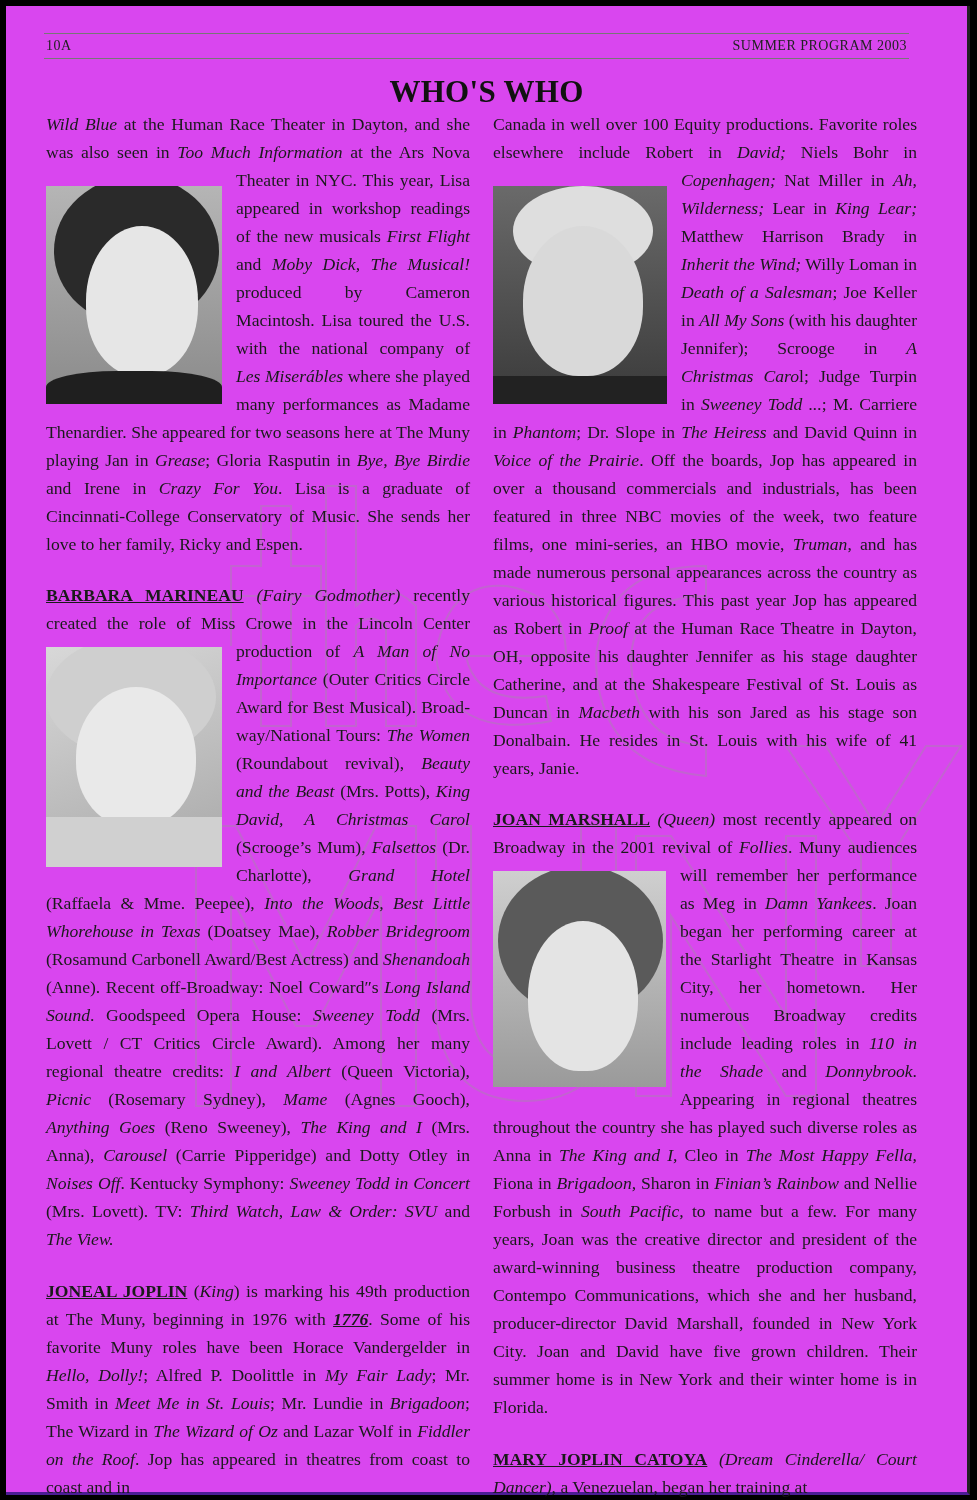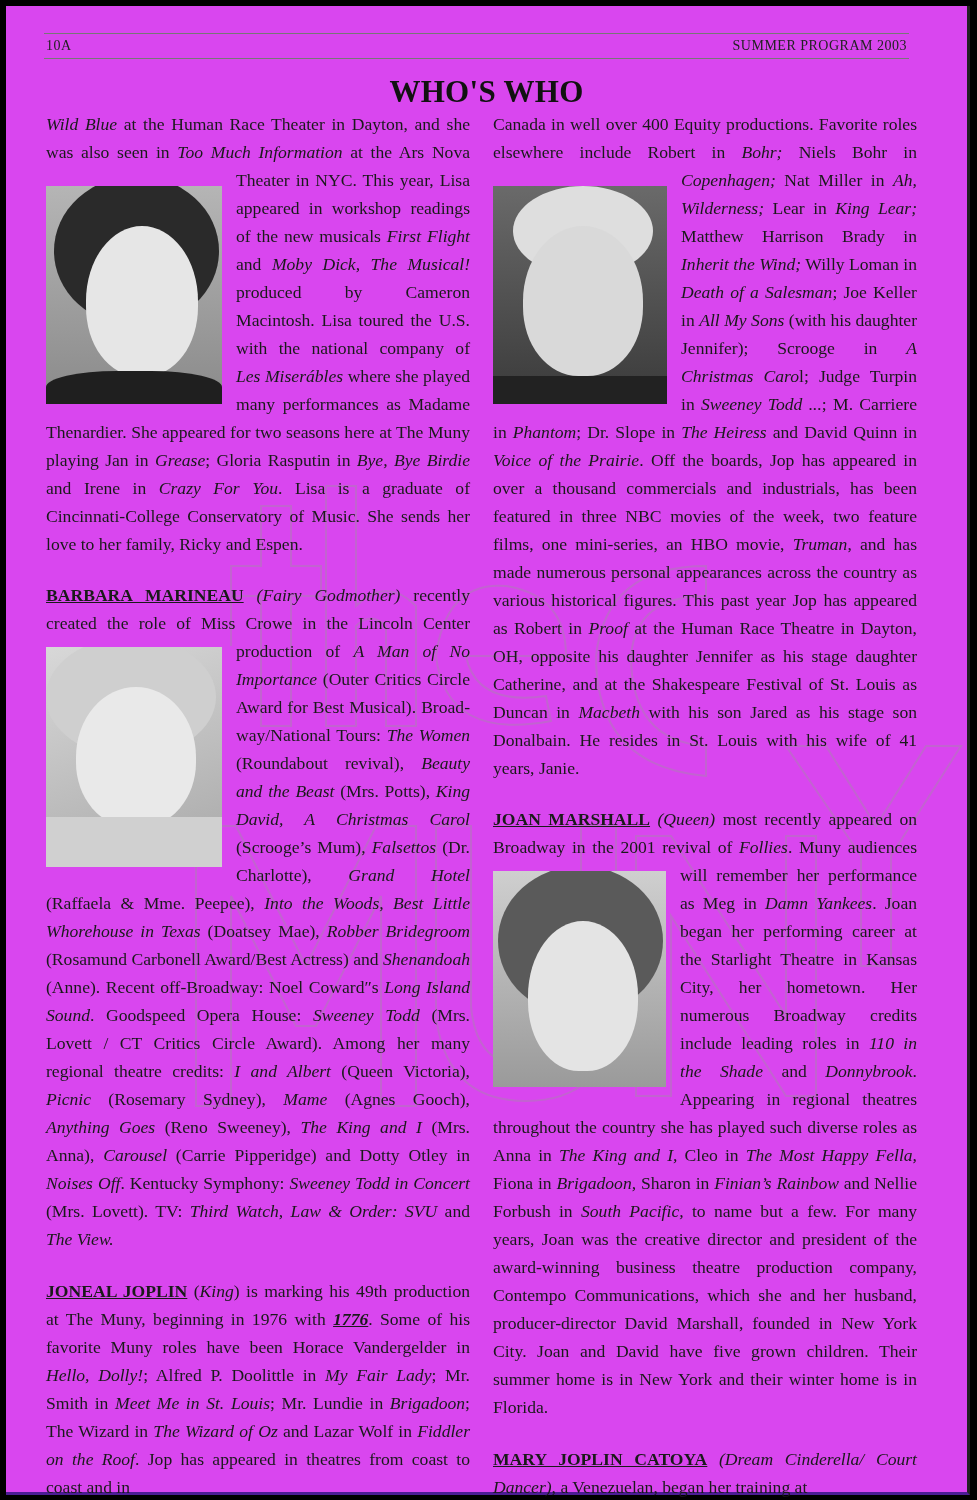--- a/index.html
+++ b/index.html
@@ -94,21 +94,21 @@
         <span class="hair" style="left:0;top:-10px;width:170px;height:120px;background:#cfcfcf"></span>
         <span class="face" style="left:30px;top:40px;width:120px;height:140px;background:#e9e9e9"></span>
         <span class="dark" style="left:0;top:170px;width:176px;height:50px;background:#d0d0d0"></span>
       </span><i>A Man of No Importance</i><span> (Outer Critics Circle Award for Best Musical). Broad­way/National Tours: </span><i>The Women</i><span> (Roundabout revival), </span><i>Beauty and the Beast</i><span> (Mrs. Potts), </span><i>King David, A Christmas Carol</i><span> (Scrooge’s Mum), </span><i>Falsettos</i><span> (Dr. Charlotte), </span><i>Grand Hotel</i><span> (Raffaela &amp; Mme. Peepee), </span><i>Into the Woods, Best Little Whorehouse in Texas</i><span> (Doatsey Mae), </span><i>Robber Bridegroom</i><span> (Rosamund  Carbonell Award/Best Actress) and </span><i>Shenandoah</i><span> (Anne). Recent off-Broadway: Noel Coward″s </span><i>Long Island Sound</i><span>. Goodspeed Opera House: </span><i>Sweeney Todd</i><span> (Mrs. Lovett / CT Critics Circle Award). Among her many regional theatre credits: </span><i>I and Albert</i><span> (Queen Victoria), </span><i>Picnic</i><span> (Rosemary Sydney), </span><i>Mame</i><span> (Agnes Gooch), </span><i>Anything Goes</i><span> (Reno Sweeney), </span><i>The King and I</i><span> (Mrs. Anna), </span><i>Carousel</i><span> (Carrie Pipperidge) and Dotty Otley in </span><i>Noises Off</i><span>. Kentucky Symphony: </span><i>Sweeney Todd in Concert</i><span> (Mrs. Lovett). TV: </span><i>Third Watch, Law &amp; Order: SVU</i><span>  and </span><i>The View.</i></p>
 
     <p><b>JONEAL JOPLIN</b><span> (</span><i>King</i><span>)</span><span> is marking his 49th pro­duction at The Muny, beginning in 1976 with </span><b><i>1776</i></b><span>. Some of his favorite Muny roles have been Horace Vandergelder in </span><i>Hello, Dolly!</i><span>; Alfred P. Doolittle in </span><i>My Fair Lady</i><span>; Mr. Smith in </span><i>Meet Me in St. Louis</i><span>; Mr. Lundie in </span><i>Brigadoon</i><span>; The Wizard in </span><i>The Wizard of Oz</i><span> and Lazar Wolf in </span><i>Fiddler on the Roof</i><span>. Jop has appeared in theatres from coast to coast and in</span></p>
   </div>
 
   <div class="col right">
 
-    <p><span>Canada in well over 400 Equity productions. Favorite roles elsewhere include Robert in </span><i>Bohr;</i><span class="photo" style="width:174px;height:218px;margin-top:20px;display:block;float:left">
+    <p><span>Canada in well over 100 Equity productions. Favorite roles elsewhere include Robert in </span><i>David;</i><span class="photo" style="width:174px;height:218px;margin-top:20px;display:block;float:left">
         <span class="bg" style="background:linear-gradient(180deg,#6a6a6a,#3a3a3a)"></span>
         <span class="hair" style="left:20px;top:0px;width:140px;height:90px;background:#dedede"></span>
         <span class="face" style="left:30px;top:40px;width:120px;height:150px;background:#d9d9d9"></span>
         <span class="dark" style="left:0;top:190px;width:174px;height:30px;background:#222"></span>
       </span><span> Niels Bohr in </span><i>Copenhagen;</i><span> Nat Miller in </span><i>Ah, Wilderness;</i><span> Lear in </span><i>King Lear;</i><span> Matthew Harrison Brady in </span><i>Inherit the Wind;</i><span> Willy Loman in </span><i>Death of a Salesman</i><span>; Joe Keller in </span><i>All My Sons</i><span> (with his daughter Jennifer); Scrooge in </span><i>A Christmas Caro</i><span>l; Judge Turpin in </span><i>Sweeney Todd ...</i><span>; M. Carriere in </span><i>Phantom</i><span>; Dr. Slope in </span><i>The Heiress</i><span> and David Quinn in </span><i>Voice of the Prairie</i><span>. Off the boards, Jop has appeared in over a thousand commercials and industrials, has been featured in three NBC movies of the week, two fea­ture films, one mini-series, an HBO movie, </span><i>Truman</i><span>, and has made numerous personal appearances across the country as various historical figures. This past year Jop has appeared as Robert in </span><i>Proof</i><span> at the Human Race Theatre in Dayton, OH, opposite his daughter Jennifer as his stage daughter Catherine, and at the Shakespeare Festival of St. Louis as Duncan in </span><i>Macbeth</i><span> with his son Jared as his stage son Donalbain. He resides in St. Louis with his wife of 41 years, Janie.</span></p>
 
     <p><b>JOAN MARSHALL</b> <i>(Queen)</i><span> most recently appeared on Broadway in the 2001 revival of </span><i>Follies</i><span class="photo" style="width:173px;height:216px;margin-top:10px;display:block;float:left">
         <span class="bg" style="background:linear-gradient(180deg,#cfcfcf,#9a9a9a)"></span>
         <span class="hair" style="left:5px;top:-5px;width:165px;height:150px;background:#5a5a5a"></span>
         <span class="face" style="left:35px;top:50px;width:110px;height:150px;background:#e4e4e4"></span>

